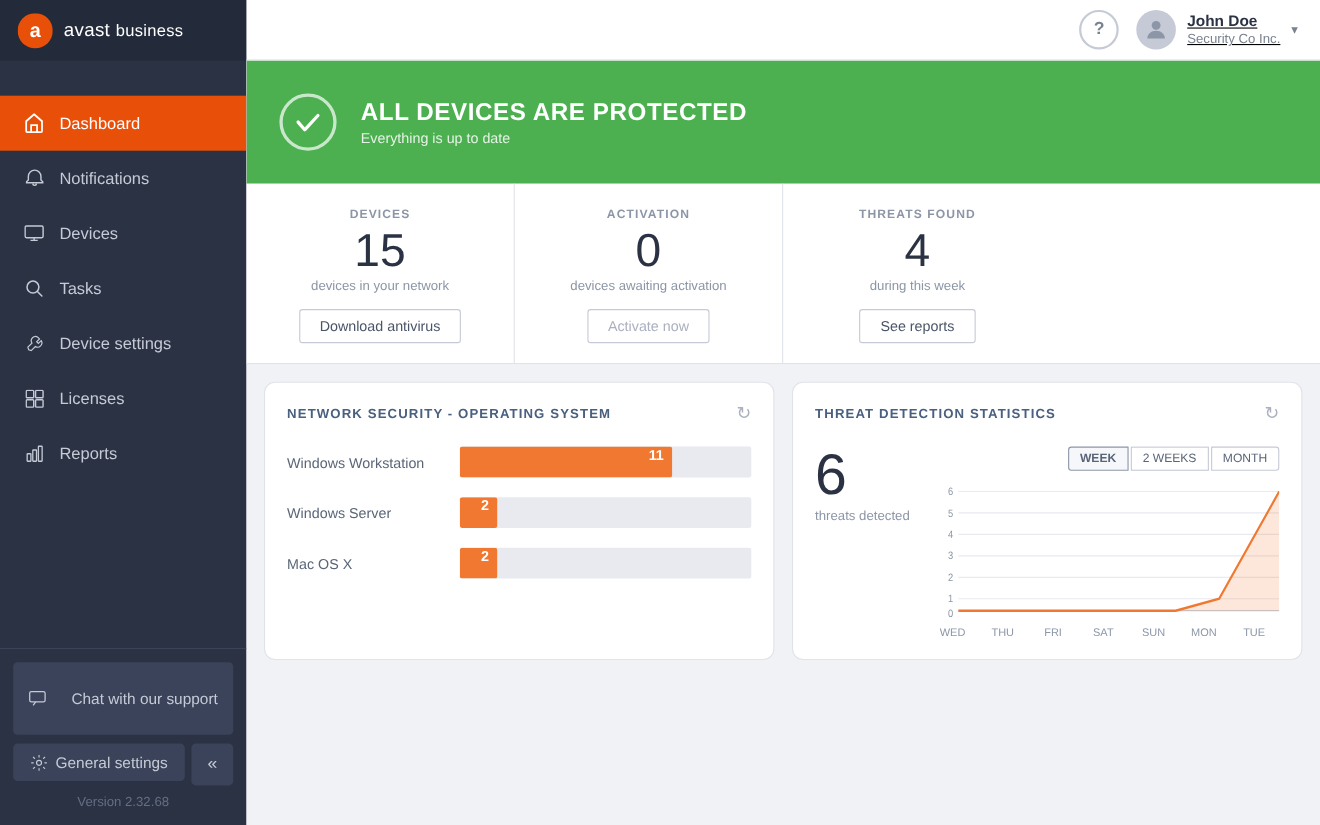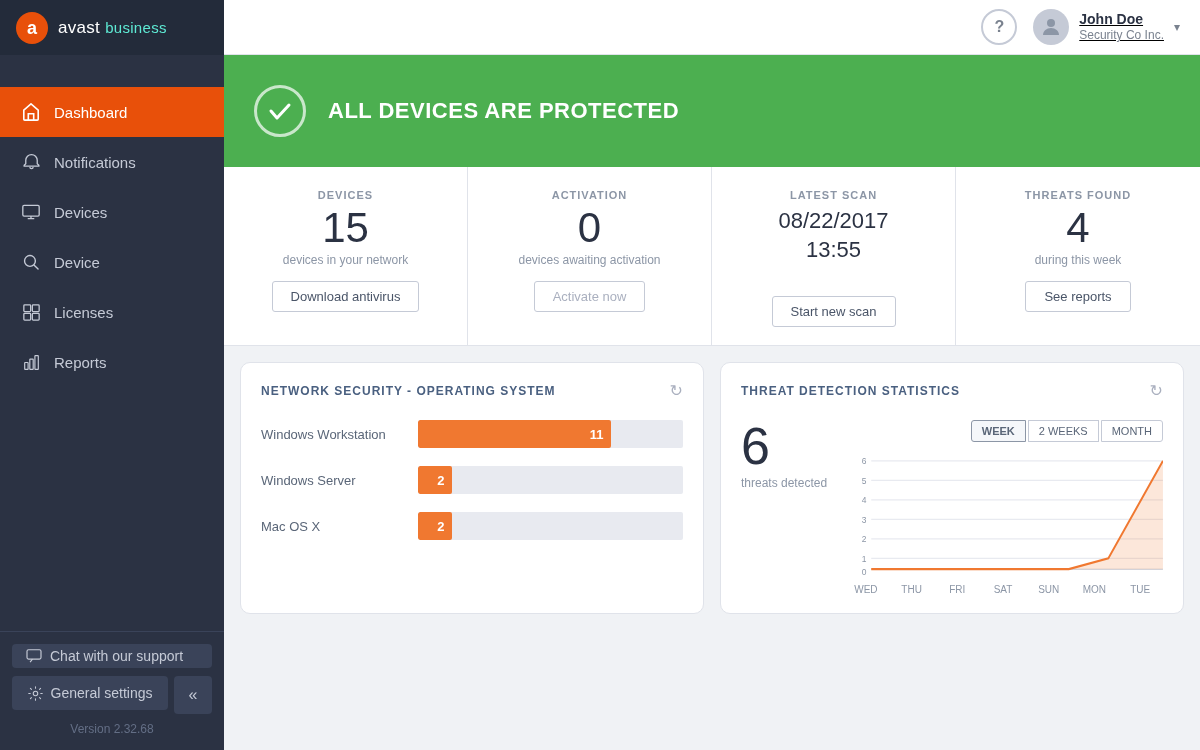--- a/index.html
+++ b/index.html
@@ -51,23 +51,23 @@
       align-items: center;
       justify-content: center;
     }
     .sidebar-footer {
       border-top: 1px solid #3a4359;
       padding: 12px 0 10px;
     }
     .chat-btn {
       display: flex;
       align-items: center;
-      justify-content: flex-start;
+      justify-content: space-between;
       margin: 0 12px 8px;
-      padding: 4px 14px;
+      padding: 25px 14px;
       background: #3a4359;
       border-radius: 4px;
       cursor: pointer;
       color: #c5cad6;
       font-size: 14px;
       gap: 8px;
     }
     .settings-row {
       display: flex;
       align-items: flex-start;
@@ -309,21 +309,21 @@
       overflow: hidden;
     }
     .bar-fill {
       position: absolute;
       left: 0;
       top: 0;
       height: 100%;
       background: #f07830;
       border-radius: 2px;
       display: flex;
-      align-items: center;
+      align-items: flex-start;
       justify-content: flex-end;
       padding-right: 8px;
     }
     .bar-count {
       color: #fff;
       font-size: 13px;
       font-weight: 600;
     }
     .threat-count-block { display: flex; flex-direction: column; }
     .threat-number {
@@ -383,21 +383,21 @@
 <body>
 
 <div class="sidebar">
   <div class="sidebar-logo">
 
     <svg class="avast-logo-icon" viewBox="0 0 32 32">
       <circle cx="16" cy="16" r="16" fill="#e8500a"></circle>
       <text x="16" y="22" text-anchor="middle" font-size="18" fill="white" font-weight="bold">a</text>
     </svg>
     <span style="font-size:17px;color:#fff;font-weight:500;letter-spacing:0.3px;">
-      avast <span style="color:#5eead4;font-weight:300;font-size:15px;">business</span>
+      avast <span style="color:#ffffff;font-weight:300;font-size:15px;">business</span>
     </span>
   </div>
 
   <nav class="sidebar-nav">
 
     <div class="nav-item active">
       <span class="nav-icon">
         <svg width="18" height="18" viewBox="0 0 20 20" fill="none">
           <path d="M2 8l8-7 8 7v10a1 1 0 01-1 1H3a1 1 0 01-1-1V8z" stroke="#fff" stroke-width="1.8" fill="none"></path>
           <path d="M7 19v-7h6v7" stroke="#fff" stroke-width="1.8"></path>
@@ -426,23 +426,31 @@
       <span>Devices</span>
     </div>
 
     <div class="nav-item">
       <span class="nav-icon">
         <svg width="17" height="17" viewBox="0 0 22 22" fill="none">
           <circle cx="9" cy="9" r="7" stroke="#c5cad6" stroke-width="1.8" fill="none"></circle>
           <path d="M14.5 14.5l5 5" stroke="#c5cad6" stroke-width="1.8" stroke-linecap="round"></path>
         </svg>
       </span>
-      <span>Device</span>
-    </div>
-
+      <span>Tasks</span>
+    </div>
+
+    <div class="nav-item">
+      <span class="nav-icon">
+        <svg width="17" height="17" viewBox="0 0 22 22" fill="none">
+          <path d="M14.7 3.3a5 5 0 00-6.9 6.9L3 15l1 3 3 1 4.8-4.8a5 5 0 006.9-6.9l-3.3 3.3-2-2 3.3-3.3z" stroke="#c5cad6" stroke-width="1.4" fill="none"></path>
+        </svg>
+      </span>
+      <span>Device settings</span>
+    </div>
 
     <div class="nav-item">
       <span class="nav-icon">
         <svg width="17" height="17" viewBox="0 0 20 20" fill="none">
           <rect x="1" y="1" width="8" height="8" rx="1" stroke="#c5cad6" stroke-width="1.5" fill="none"></rect>
           <rect x="11" y="1" width="8" height="8" rx="1" stroke="#c5cad6" stroke-width="1.5" fill="none"></rect>
           <rect x="1" y="11" width="8" height="8" rx="1" stroke="#c5cad6" stroke-width="1.5" fill="none"></rect>
           <rect x="11" y="11" width="8" height="8" rx="1" stroke="#c5cad6" stroke-width="1.5" fill="none"></rect>
         </svg>
       </span>
@@ -511,48 +519,40 @@
   <div class="content">
 
     <div class="banner">
       <div class="banner-check">
         <svg width="28" height="28" viewBox="0 0 28 28">
           <polyline points="5,14 11,21 23,8" stroke="white" stroke-width="3" fill="none" stroke-linecap="round" stroke-linejoin="round"></polyline>
         </svg>
       </div>
       <div class="banner-text">
         <h2>ALL DEVICES ARE PROTECTED</h2>
+        <p>Everything is up to date</p>
       </div>
     </div>
 
     <div class="stats-row">
 
       <div class="stat-card">
         <div class="stat-label">DEVICES</div>
         <div class="stat-value">15</div>
         <div class="stat-sub">devices in your network</div>
         <button class="stat-btn">Download antivirus</button>
       </div>
 
       <div class="stat-card">
         <div class="stat-label">ACTIVATION</div>
         <div class="stat-value">0</div>
         <div class="stat-sub">devices awaiting activation</div>
         <button class="stat-btn disabled">Activate now</button>
       </div>
 
-      <div class="stat-card">
-        <div class="stat-label">LATEST SCAN</div>
-        <div class="stat-value date-val">
-          <div>08/22/2017</div>
-          <div>13:55</div>
-        </div>
-        <div class="stat-sub">&nbsp;</div>
-        <button class="stat-btn">Start new scan</button>
-      </div>
 
       <div class="stat-card">
         <div class="stat-label">THREATS FOUND</div>
         <div class="stat-value">4</div>
         <div class="stat-sub">during this week</div>
         <button class="stat-btn">See reports</button>
       </div>
     </div>
 
     <div class="panels-row">

